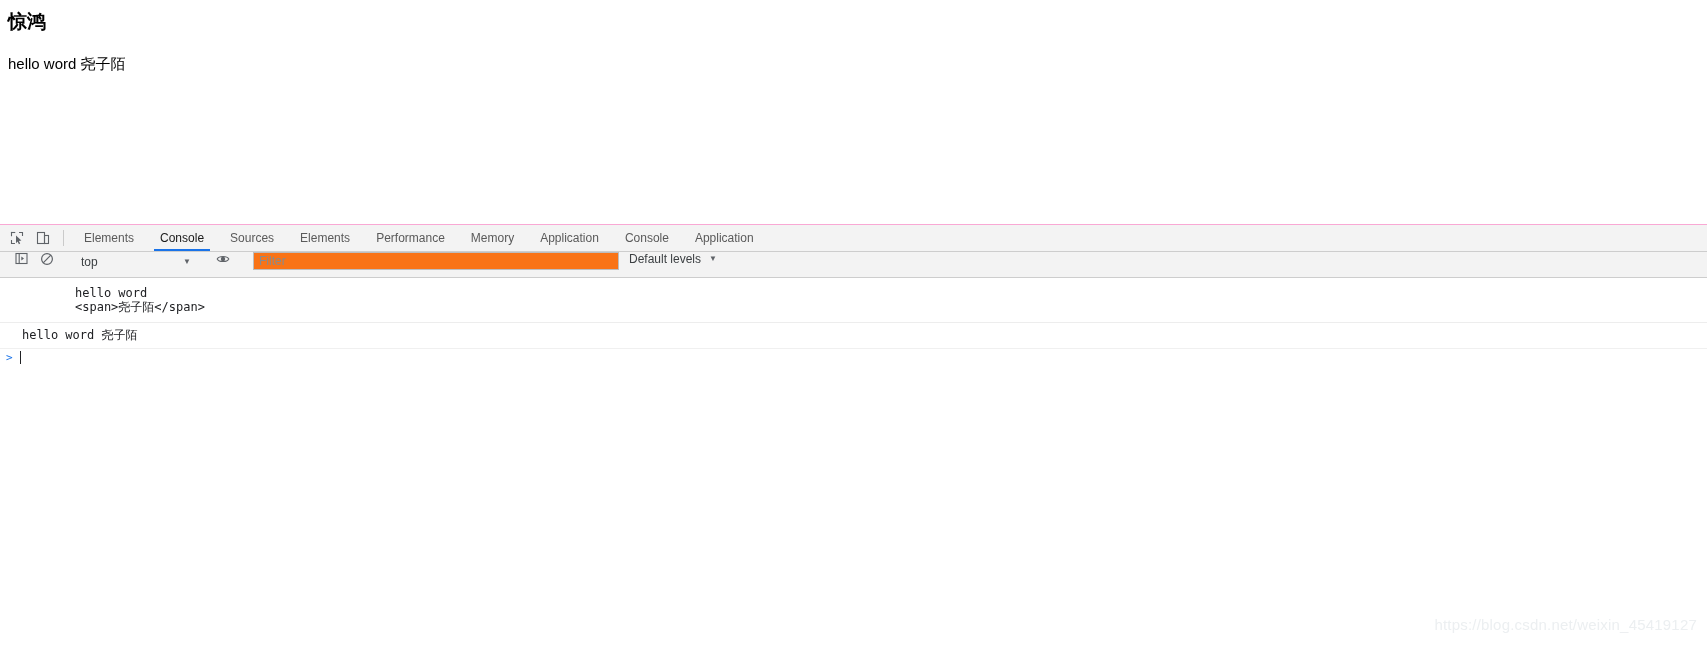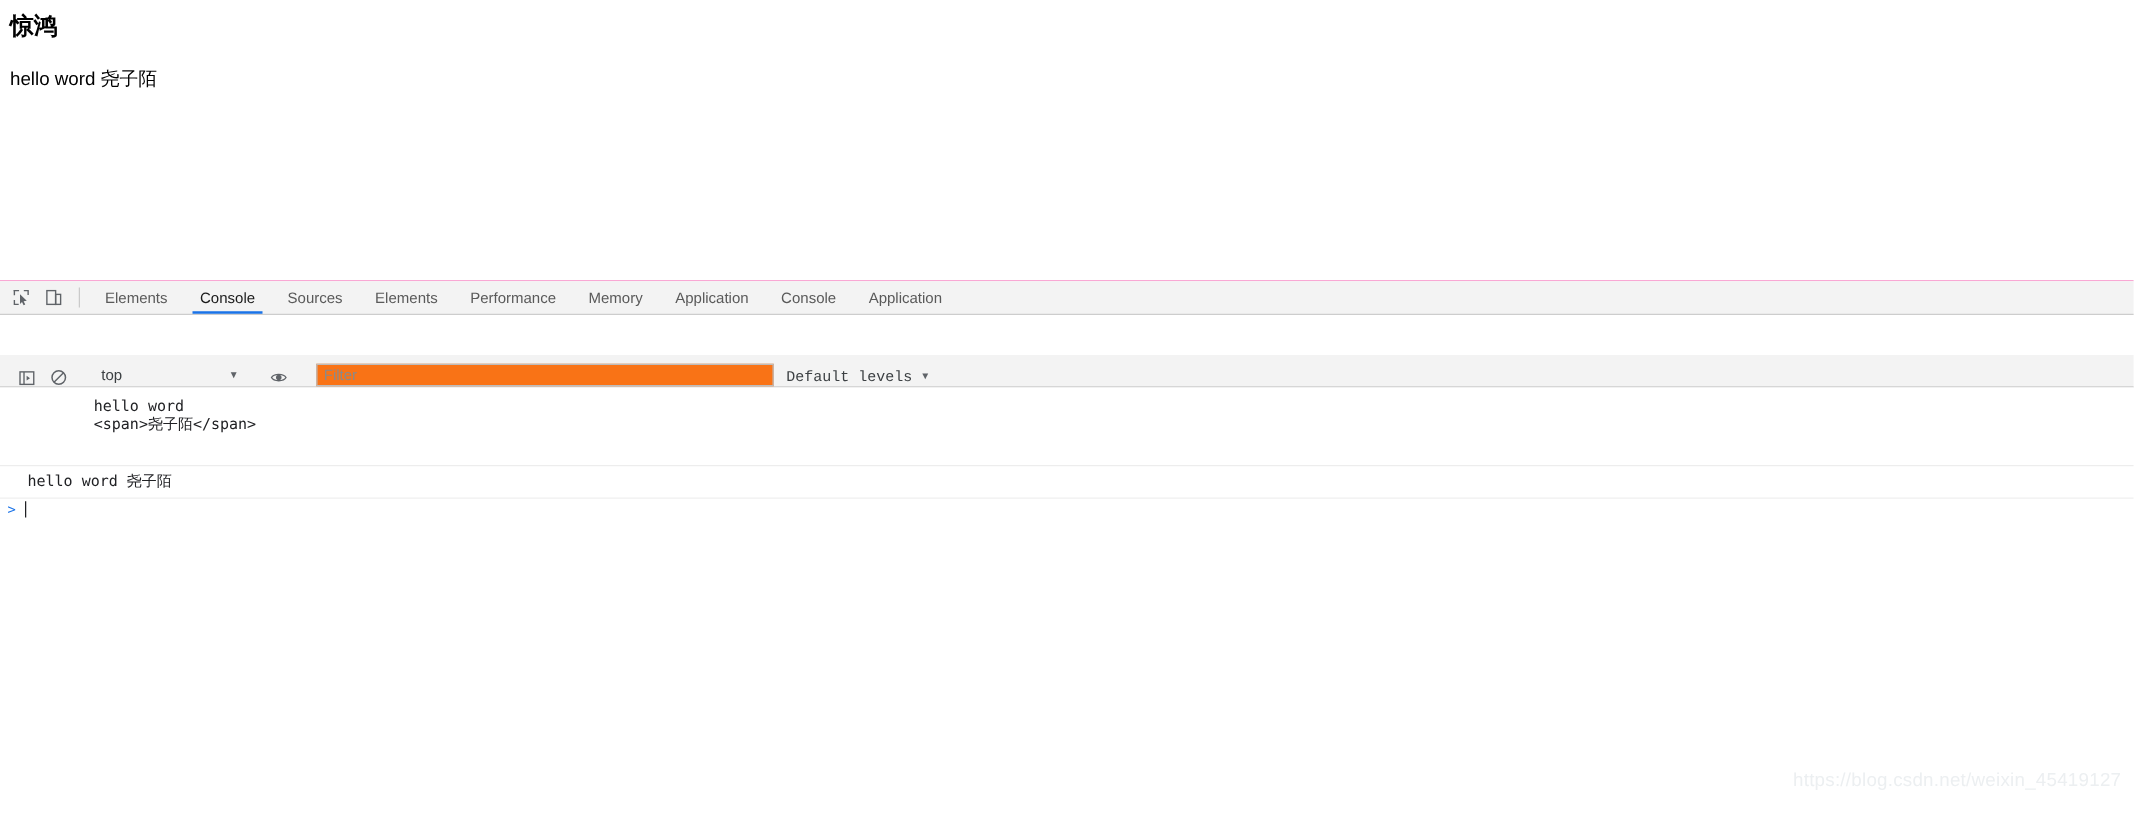--- a/index.html
+++ b/index.html
@@ -101,24 +101,23 @@
     height: 2px;
     background: #1a73e8;
   }
 
   
   #console-toolbar {
     height: 26px;
     background: #f3f3f3;
     border-bottom: 1px solid #cdcdcd;
     display: flex;
-    align-items: flex-end;
+    align-items: flex-start;
     box-sizing: border-box;
     padding-left: 4px;
-    margin-top: 32px;
   }
   #context-select {
     width: 120px;
     height: 19px;
     display: flex;
     align-items: center;
     justify-content: space-between;
     font-size: 12px;
     color: #3c4043;
     padding: 0 4px 0 6px;
@@ -147,21 +146,21 @@
   #filter-input::placeholder { color: #8a8a8a; }
   #levels-select {
     display: flex;
     align-items: center;
     gap: 8px;
     margin-left: 10px;
     font-size: 12px;
     color: #3c4043;
     cursor: pointer;
     white-space: nowrap;
-    font-family: Liberation Mono, monospace;
+    font-family: Liberation Sans, sans-serif;
   }
   #levels-select .caret {
     font-size: 8px;
     color: #5f6368;
     line-height: 1;
   }
 
   
   #console-messages {
     background: #ffffff;
@@ -171,21 +170,21 @@
   }
   .console-row {
     border-bottom: 1px solid #f0f0f0;
     padding: 3px 0 4px 0;
     box-sizing: border-box;
     line-height: 14px;
   }
   .console-row.log-group {
     padding-left: 75px;
     padding-top: 8px;
-    padding-bottom: 26px;
+    padding-bottom: 8px;
     border-bottom: 1px solid #ededed;
   }
   .console-row.result {
     padding-left: 22px;
     padding-top: 5px;
     padding-bottom: 6px;
     border-bottom: 1px solid #f0f0f0;
   }
   .console-line { white-space: pre; }
   .console-prompt-row {

